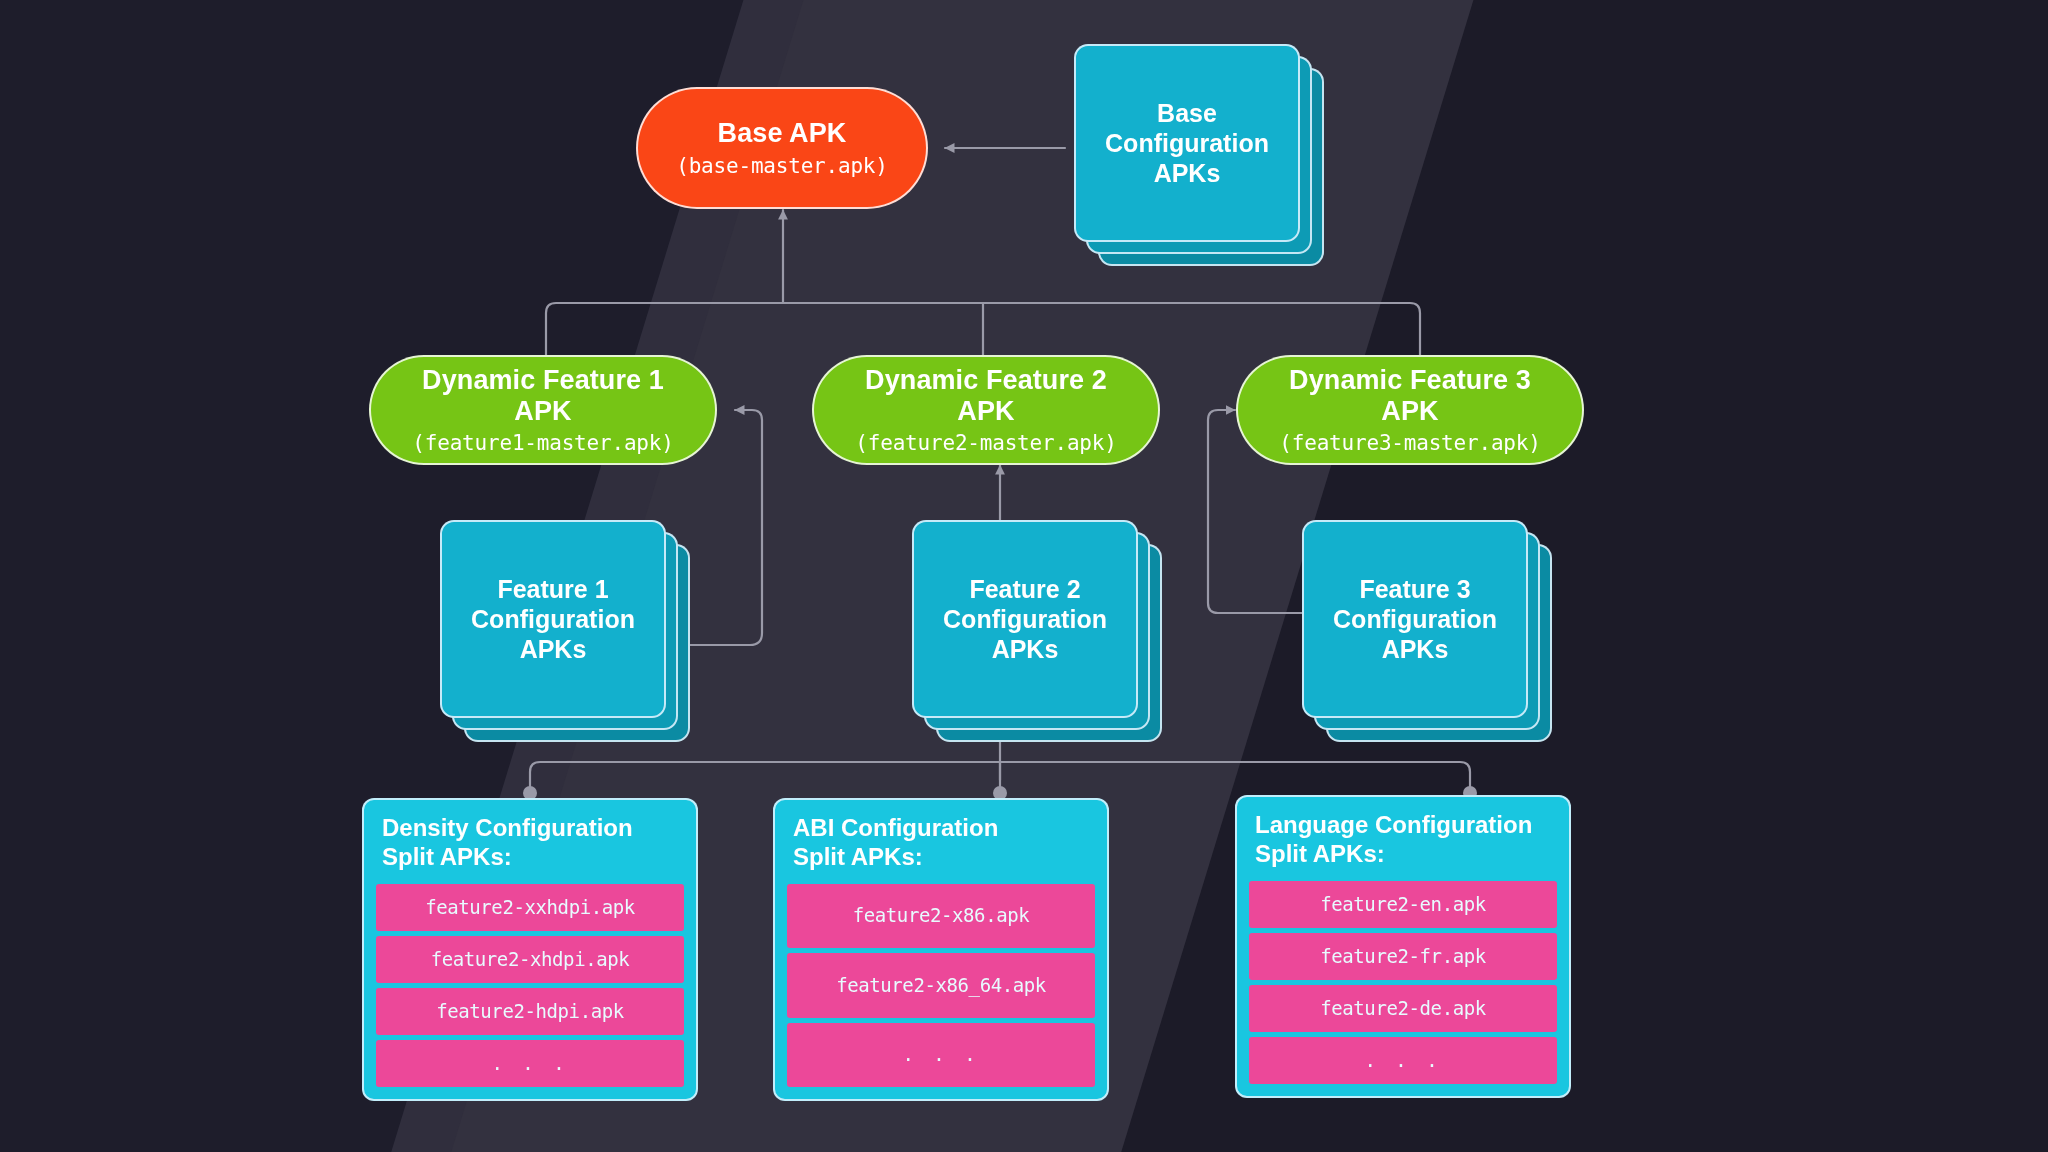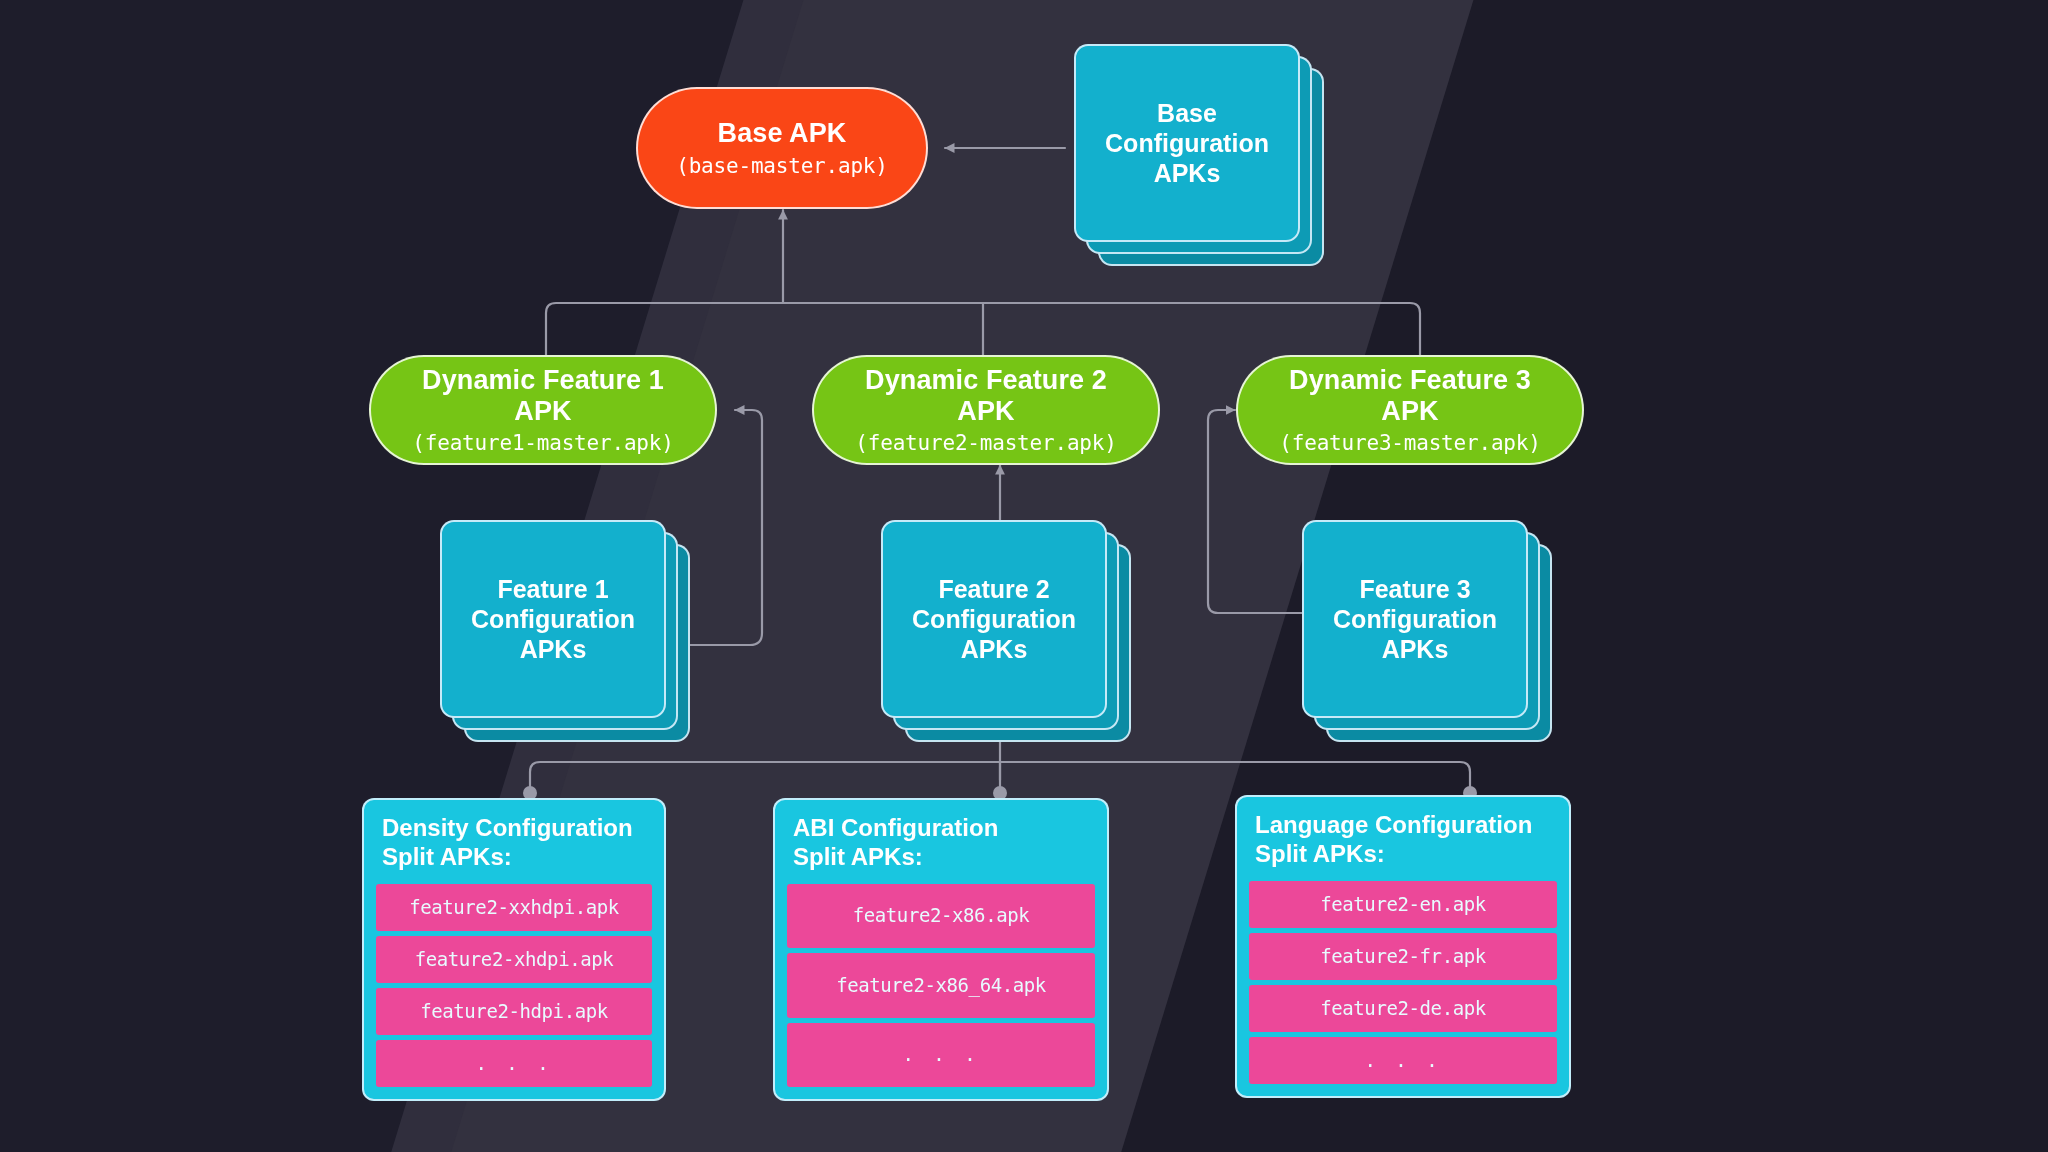--- a/index.html
+++ b/index.html
@@ -242,21 +242,21 @@
     <div class="sheet s2" style="left:12px; top:12px; width:226px; height:198px;"></div>
     <div class="sheet s1" style="left:0px; top:0px; width:226px; height:198px;">
       <div class="sheet-label">
         <div>Feature 1</div>
         <div>Configuration</div>
         <div>APKs</div>
       </div>
     </div>
   </div>
 
-  <div class="stack" style="left:881px; top:520px; width:250px; height:222px;">
+  <div class="stack" style="left:912px; top:520px; width:250px; height:222px;">
     <div class="sheet s3" style="left:24px; top:24px; width:226px; height:198px;"></div>
     <div class="sheet s2" style="left:12px; top:12px; width:226px; height:198px;"></div>
     <div class="sheet s1" style="left:0px; top:0px; width:226px; height:198px;">
       <div class="sheet-label">
         <div>Feature 2</div>
         <div>Configuration</div>
         <div>APKs</div>
       </div>
     </div>
   </div>
@@ -266,21 +266,21 @@
     <div class="sheet s2" style="left:12px; top:12px; width:226px; height:198px;"></div>
     <div class="sheet s1" style="left:0px; top:0px; width:226px; height:198px;">
       <div class="sheet-label">
         <div>Feature 3</div>
         <div>Configuration</div>
         <div>APKs</div>
       </div>
     </div>
   </div>
 
-  <div class="splitbox" style="left:362px; top:798px; width:304px; height:303px;">
+  <div class="splitbox" style="left:362px; top:798px; width:336px; height:303px;">
     <div class="sb-title">
       <div>Density Configuration</div>
       <div>Split APKs:</div>
     </div>
     <div class="rows">
       <div class="row">feature2-xxhdpi.apk</div>
       <div class="row">feature2-xhdpi.apk</div>
       <div class="row">feature2-hdpi.apk</div>
       <div class="row ellipsis">. . .</div>
     </div>

